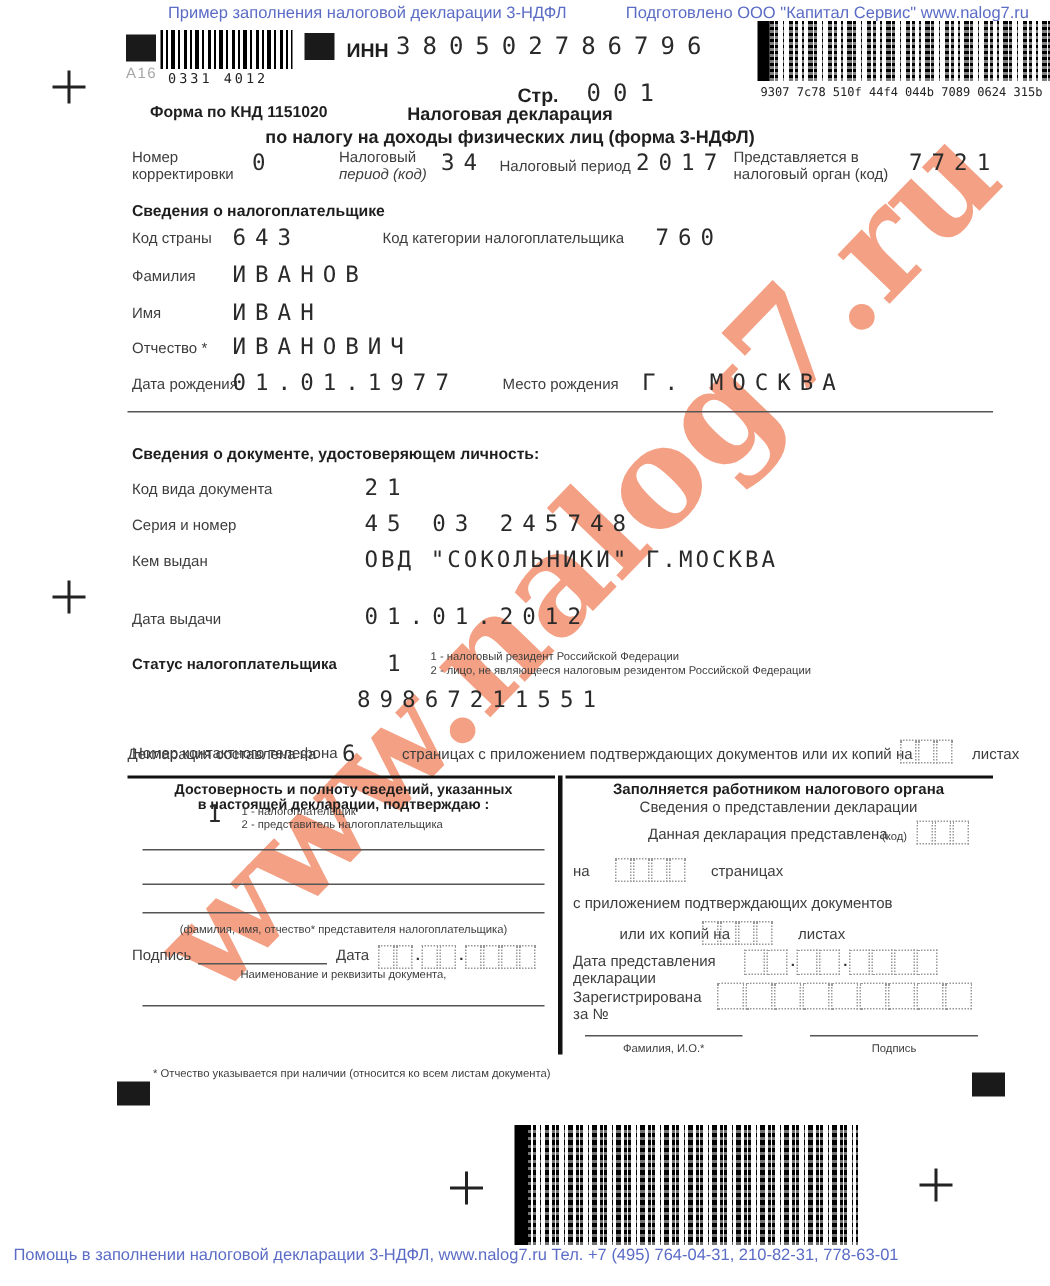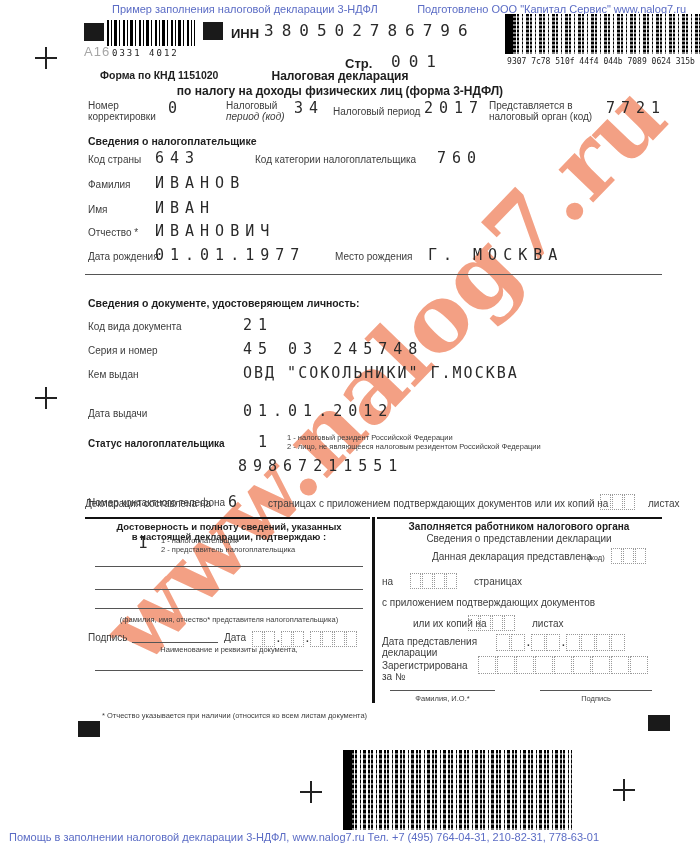--- a/index.html
+++ b/index.html
@@ -17,21 +17,21 @@
   .val{font-family:"DejaVu Sans Mono","Liberation Mono",monospace;font-size:15px;
        letter-spacing:6px;color:#2a2a2a;white-space:nowrap;}
   .val.tight{letter-spacing:2px;}
   .val.big{font-size:16px;letter-spacing:8px;}
   .note{font-size:7.5px;color:#3d3d3d;line-height:9px;white-space:nowrap;}
   .cap{font-size:7.5px;color:#3d3d3d;text-align:center;white-space:nowrap;}
   .hl{background:#555;height:1px;}
   .thick{background:#111;height:2px;}
   .vdiv{background:#111;width:3px;}
   .sq{background:#1a1a1a;}
-  .gray{color:#a6a6a6;font-size:13px;letter-spacing:1px;}
+  .gray{color:#a6a6a6;font-size:10px;letter-spacing:1px;}
   .ctr{text-align:center;}
   .cross{width:22px;height:22px;}
   .cross::before{content:"";position:absolute;left:0;right:0;top:10px;height:2px;background:#222;}
   .cross::after{content:"";position:absolute;top:0;bottom:0;left:10px;width:2px;background:#222;}
   .dc{display:inline-block;width:9px;height:14px;border:1px dotted #999;margin-right:1px;vertical-align:middle;}
   .dcm{width:12px;height:15px;}
   .dcL{width:16px;height:16px;}
   .dsep{display:inline-block;width:5px;text-align:center;color:#333;font-weight:bold;
         vertical-align:middle;font-size:10px;}
   .dsep::after{content:".";}

